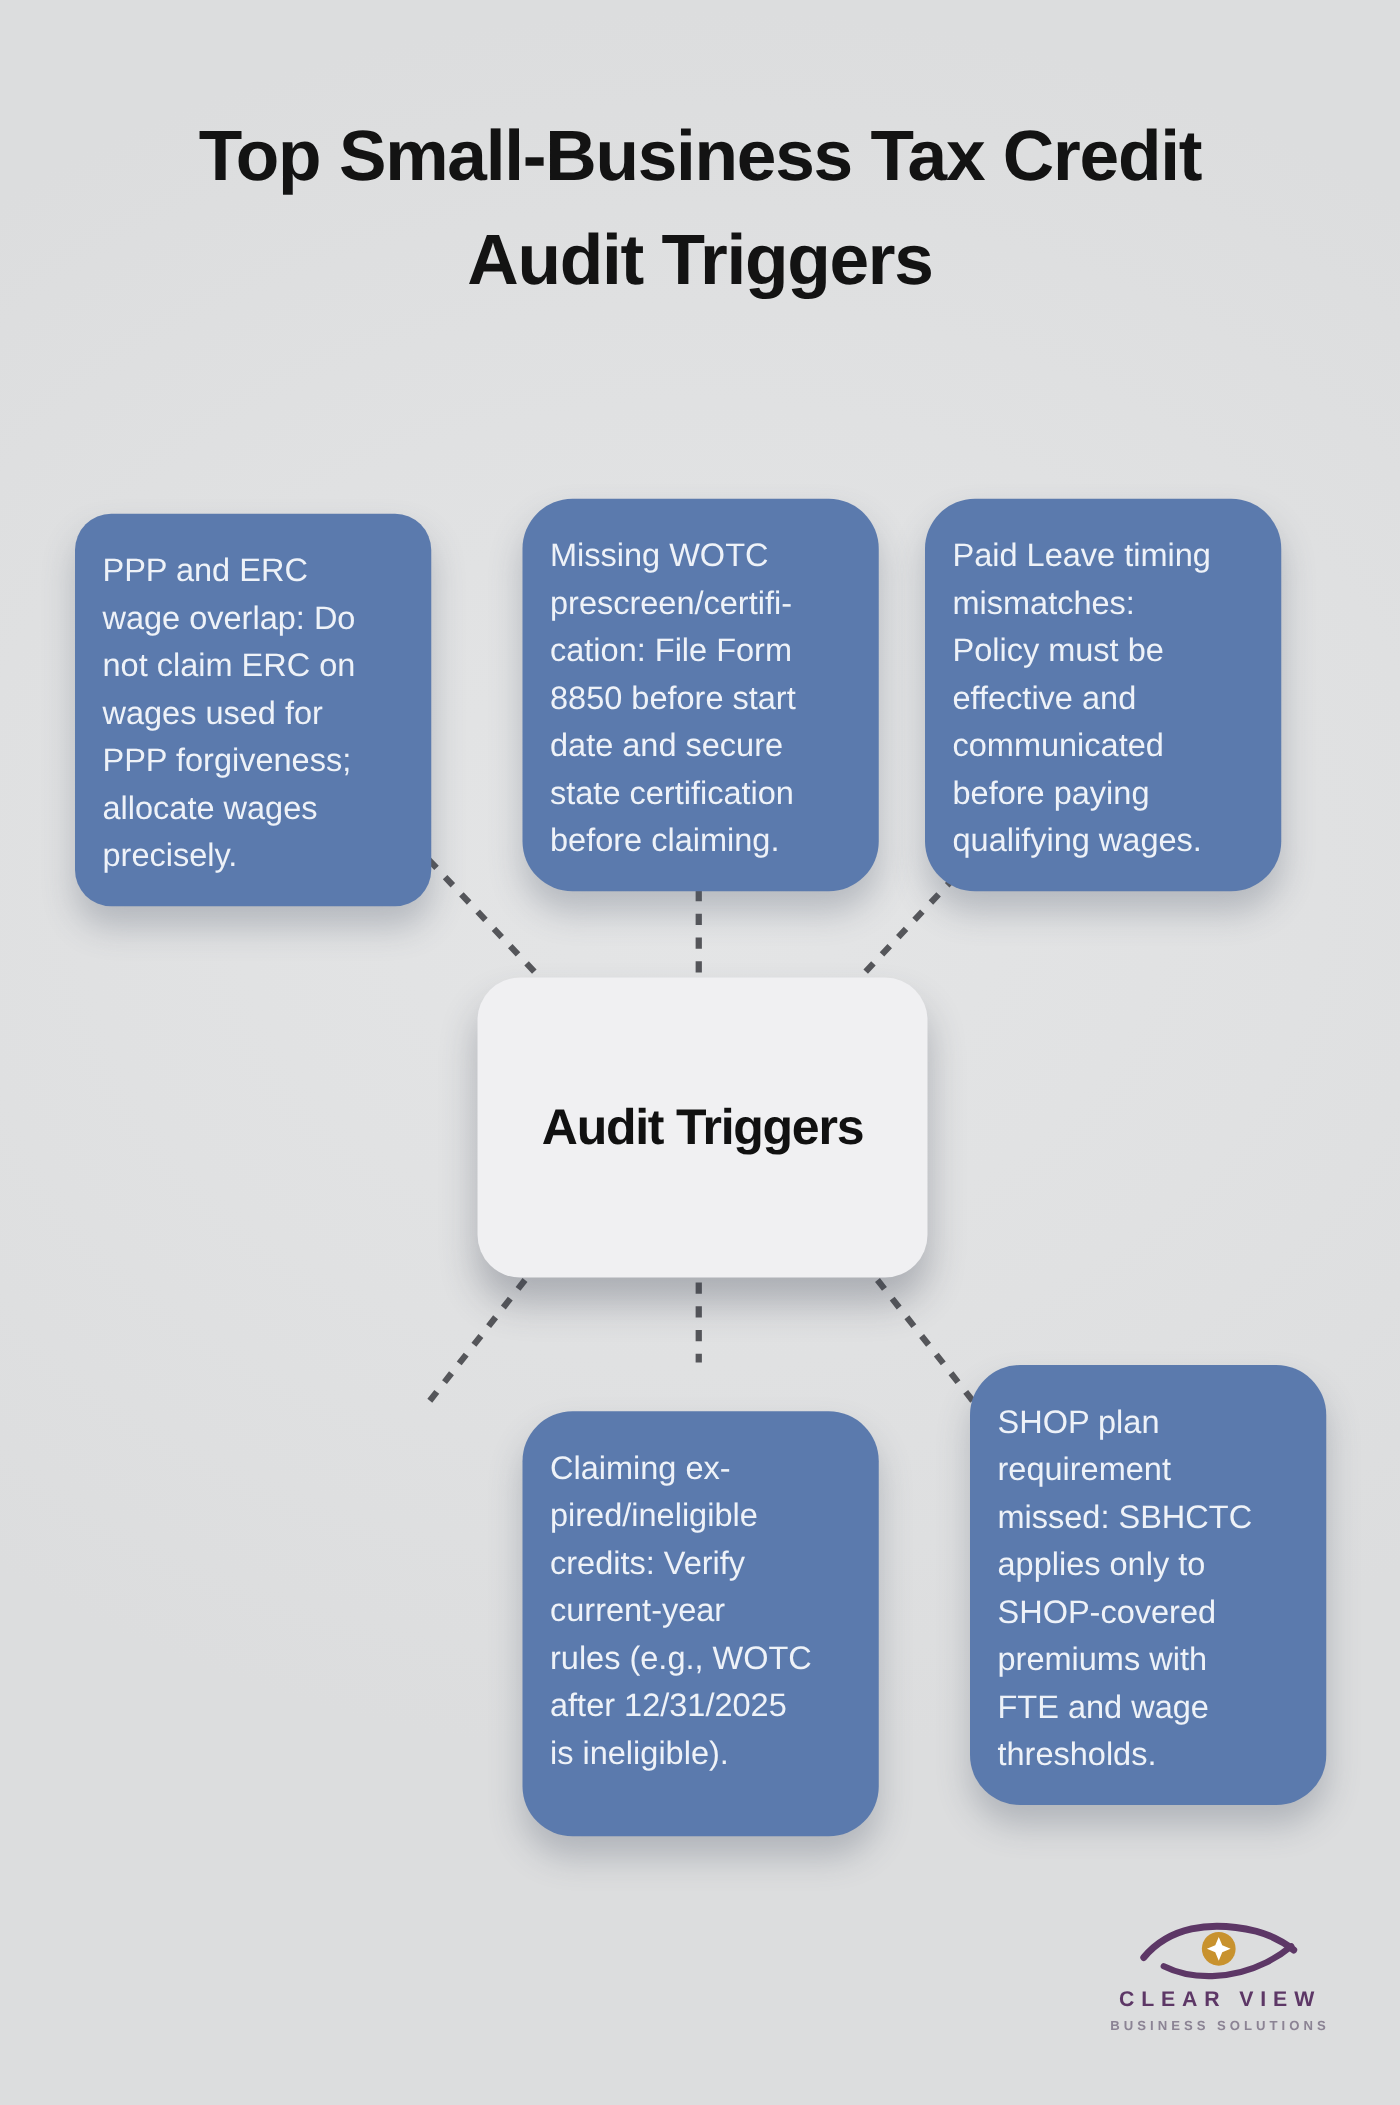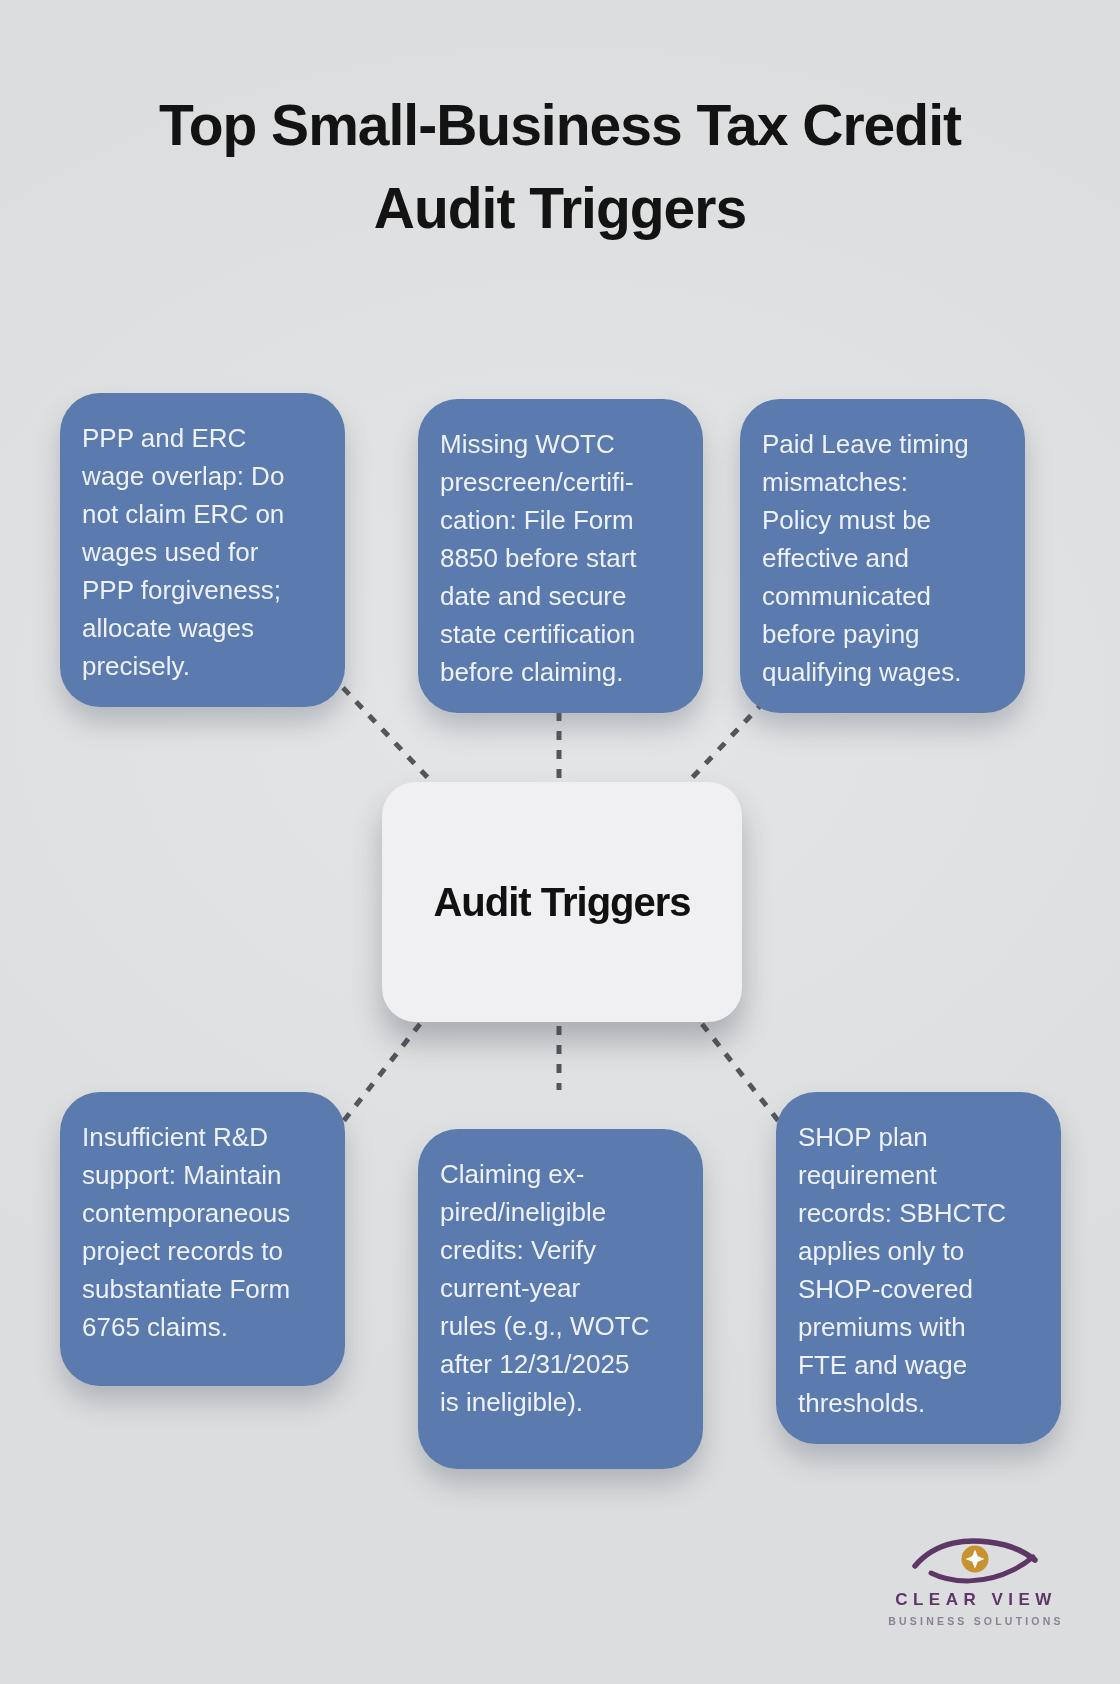--- a/index.html
+++ b/index.html
@@ -25,21 +25,21 @@
     width:285px;
     background:#5b7aad;
     border-radius:40px;
     padding:26px 20px 22px 22px;
     box-sizing:border-box;
     color:#eef2f8;
     font-size:26px;line-height:38px;
     white-space:pre-line;
     box-shadow:0 16px 26px rgba(80,88,105,0.30);
   }
-  .pos-top-left   {left:60px; top:393px; min-height:308px;}
+  .pos-top-left   {left:60px; top:411px; min-height:308px;border-radius:29px;}
   .pos-top-mid    {left:418px;top:399px; min-height:308px;}
   .pos-top-right  {left:740px;top:399px; min-height:308px;}
   .pos-bot-left   {left:60px; top:1092px;min-height:294px;}
   .pos-bot-mid    {left:418px;top:1092px;min-height:340px;margin-top:37px;}
   .pos-bot-right  {left:776px;top:1092px;min-height:352px;}
   .center-node{
     position:absolute;z-index:3;
     left:382px;top:782px;width:360px;height:240px;
     background:#f0f0f2;border-radius:34px;
     box-shadow:0 20px 30px rgba(60,66,82,0.32);
@@ -95,36 +95,30 @@
 date and secure
 state certification
 before claiming.</div>
   <div class="trigger-box pos-top-right">Paid Leave timing
 mismatches:
 Policy must be
 effective and
 communicated
 before paying
 qualifying wages.</div>
-  <div class="trigger-box pos-bot-left">Insufficient R&amp;D
-support: Maintain
-contemporaneous
-project records to
-substantiate Form
-6765 claims.</div>
   <div class="trigger-box pos-bot-mid">Claiming ex-
 pired/ineligible
 credits: Verify
 current-year
 rules (e.g., WOTC
 after 12/31/2025
 is ineligible).</div>
   <div class="trigger-box pos-bot-right">SHOP plan
 requirement
-records: SBHCTC
+missed: SBHCTC
 applies only to
 SHOP-covered
 premiums with
 FTE and wage
 thresholds.</div>
 
   <div class="center-node">
     <span class="label">Audit Triggers</span>
   </div>
 

